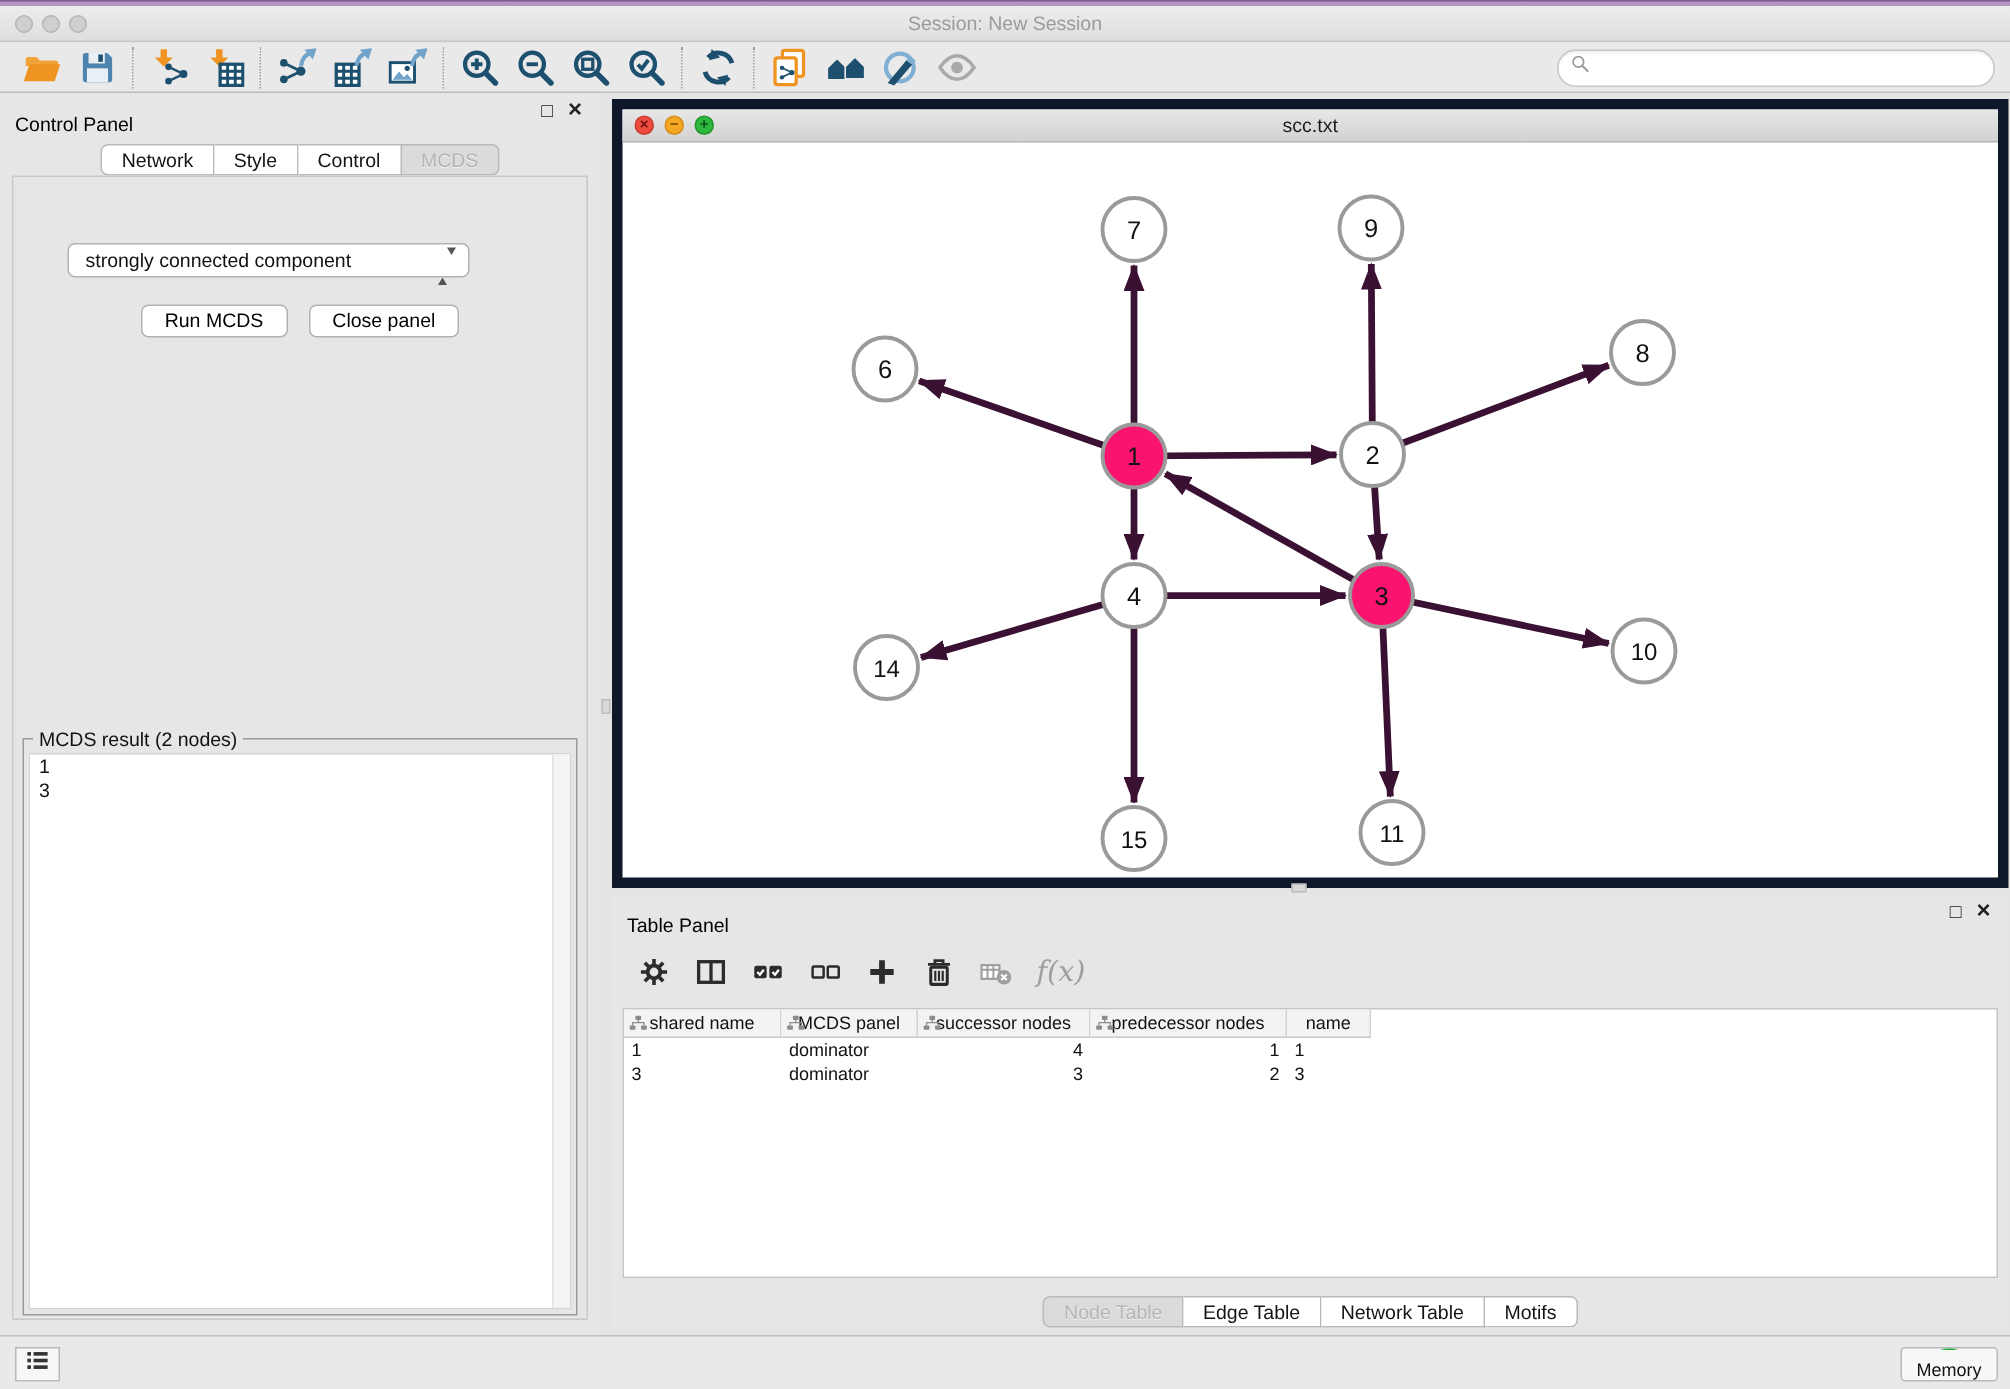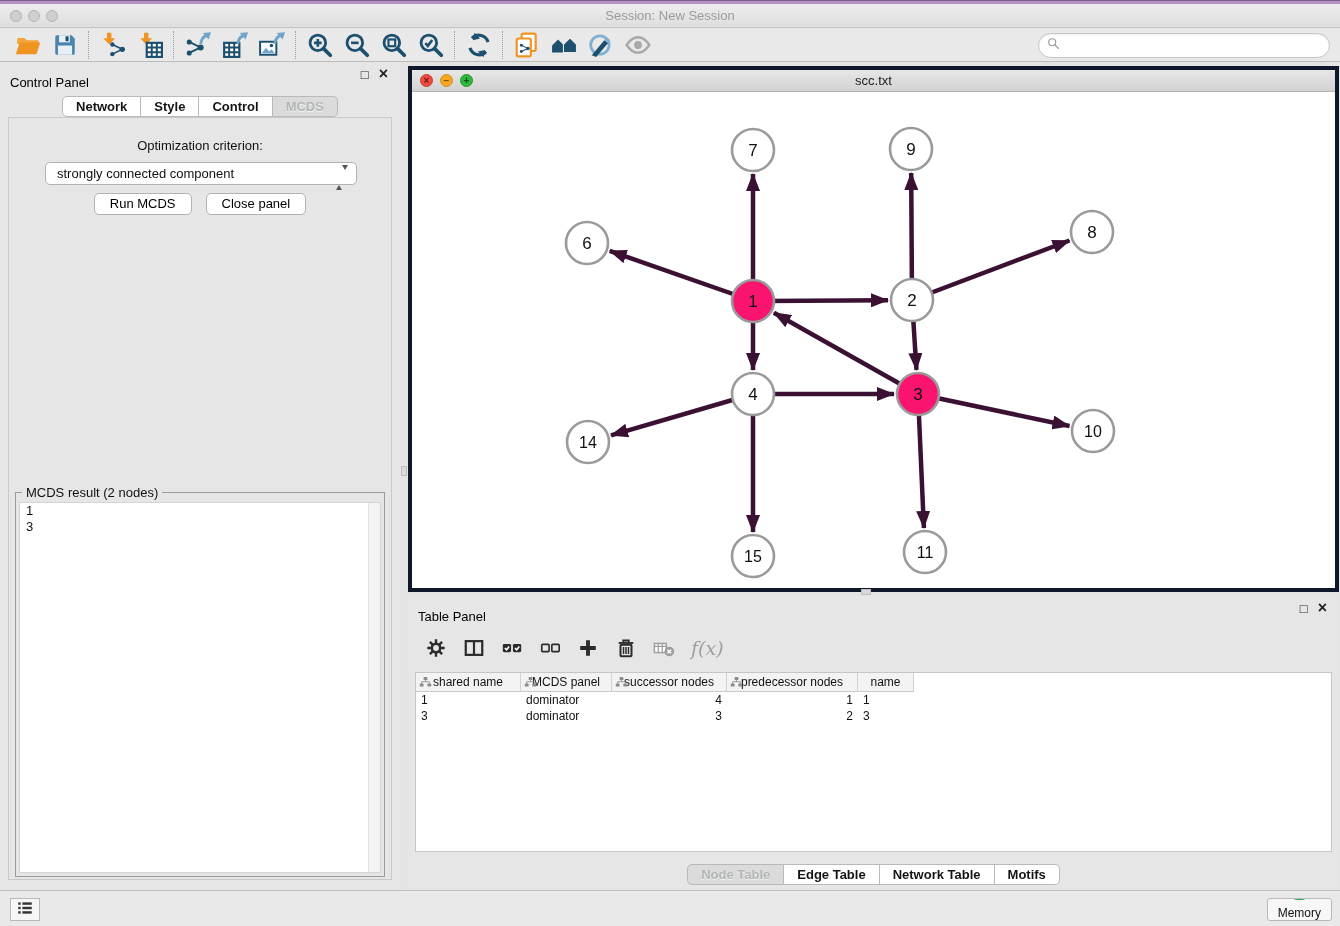--- a/index.html
+++ b/index.html
@@ -22,46 +22,46 @@
   .searchbox svg { width:14px; height:14px; }
   .searchbox input { border:none; outline:none; flex:1; font-size:12px; background:transparent; margin-left:5px; }
 
   
   .panel-title { position:absolute; left:10px; top:13px; font-size:13px; color:#000000; }
   .panel-icons { position:absolute; right:12px; top:3px; display:flex; gap:10px; align-items:center; }
   .float-glyph::before { content:"\25A1"; font-size:13px; font-weight:bold; color:#222; }
   .close-glyph::before { content:"\00D7"; font-size:16px; font-weight:bold; color:#222; }
 
   
-  .seg-tabs { display:flex; justify-content:center;font-weight:bold; }
+  .seg-tabs { display:flex; justify-content:center; }
   .seg-tab { height:21px; line-height:19px; padding:0 13px; background:#fff; border:1px solid #b9b9b9; border-left:none; font-size:13px; color:#141414; }
   .seg-tab.first { border-left:1px solid #b9b9b9; border-radius:5px 0 0 5px; }
   .seg-tab.last { border-radius:0 5px 5px 0; }
   .seg-tab.active { background:#dbdbdb; color:#b3b6b6; text-shadow:0 1px 0 #f2f2f2; }
 
   
   .control-panel { position:absolute; left:0; top:62px; width:400px; height:828px; background:#e6e6e6; }
   .cp-tabs { position:absolute; left:0; top:34px; width:100%; }
   .cp-content { position:absolute; left:8px; top:55px; right:8px; bottom:10px; border:1px solid #c9c9c9; background:#e6e6e6; }
   .opt-label { position:absolute; top:20px; width:100%; text-align:center; font-size:13px; }
-  .dropdown { position:absolute; left:36px; top:44px; width:312px; height:23px; background:#fff; border:1px solid #b2b2b2; border-radius:5px; font-size:13px; line-height:21px; padding-left:11px; }
+  .dropdown { position:absolute; left:36px; top:44px; width:268px; height:23px; background:#fff; border:1px solid #b2b2b2; border-radius:5px; font-size:13px; line-height:21px; padding-left:11px; }
   .dd-arrows { position:absolute; right:8px; top:4px; }
   .dd-up { width:0; height:0; border-left:3.5px solid transparent; border-right:3.5px solid transparent; border-bottom:5px solid #555; margin-bottom:2px; }
   .dd-down { width:0; height:0; border-left:3.5px solid transparent; border-right:3.5px solid transparent; border-top:5px solid #555; }
-  .cp-buttons { position:absolute; top:75px; width:100%; display:flex; justify-content:center; gap:14px; }
+  .cp-buttons { position:absolute; top:85px; width:100%; display:flex; justify-content:center; gap:14px; }
   .btn { height:22px; line-height:20px; padding:0 15px; background:#fff; border:1px solid #b2b2b2; border-radius:5px; font-size:13px; }
   .result-group { position:absolute; left:6px; top:374px; right:6px; bottom:2px; border:1px solid #9a9a9a; }
   .result-legend { position:absolute; left:6px; top:-8px; background:#e6e6e6; padding:0 4px; font-size:13px; }
   .result-area { position:absolute; left:3px; right:3px; top:9px; bottom:3px; background:#fff; border:1px solid #d4d4d4; }
   .result-scroll { position:absolute; right:0; top:0; bottom:0; width:12px; background:#f4f4f4; border-left:1px solid #e2e2e2; }
   .result-line { font-size:13px; line-height:16px; padding:0 6px; }
   .result-area .result-line:first-child { padding-top:3px; }
 
   
-  .net-window { position:absolute; left:408px; top:66px; width:931px; height:526px; background:#fff; border:4px solid #0f172a; }
+  .net-window { position:absolute; left:408px; top:66px; width:931px; height:526px; background:#fff; border:7px solid #0f172a; }
   .nw-titlebar { position:relative; height:22px; background:linear-gradient(#e7e7e7,#d2d2d2); border-bottom:1px solid #b5b5b5; }
   .nw-title { text-align:center; line-height:21px; font-size:13px; color:#1c1c1c; }
   .nw-tl { position:absolute; top:4px; width:13px; height:13px; border-radius:50%; text-align:center; line-height:12px; font-size:10px; font-weight:bold; }
   .nw-tl.red { left:8px; background:#ee4b3e; border:1px solid #c93b30; color:#701511; }
   .nw-tl.red::before { content:"\00D7"; }
   .nw-tl.yellow { left:28px; background:#f5a623; border:1px solid #d68f17; color:#7a5200; }
   .nw-tl.yellow::before { content:"\2212"; }
   .nw-tl.green { left:48px; background:#2db83d; border:1px solid #25962f; color:#0c5214; }
   .nw-tl.green::before { content:"+"; }
   .nw-canvas { position:absolute; left:0; top:22px; right:0; bottom:0; }
@@ -267,21 +267,20 @@
     <span class="float-glyph"></span>
     <span class="close-glyph"></span>
   </div>
   <div class="cp-tabs seg-tabs" id="cp-tabs">
       <div class="seg-tab first">Network</div>
       <div class="seg-tab">Style</div>
       <div class="seg-tab">Control</div>
       <div class="seg-tab last active">MCDS</div>
     </div>
   <div class="cp-content">
-    <div class="opt-label">Optimization criterion:</div>
     <div class="dropdown">
       <span>strongly connected component</span>
       <span class="dd-arrows"><span class="dd-up"></span><span class="dd-down"></span></span>
     </div>
     <div class="cp-buttons">
       <button class="btn">Run MCDS</button>
       <button class="btn">Close panel</button>
     </div>
     <div class="result-group">
       <div class="result-legend">MCDS result (2 nodes)</div>

